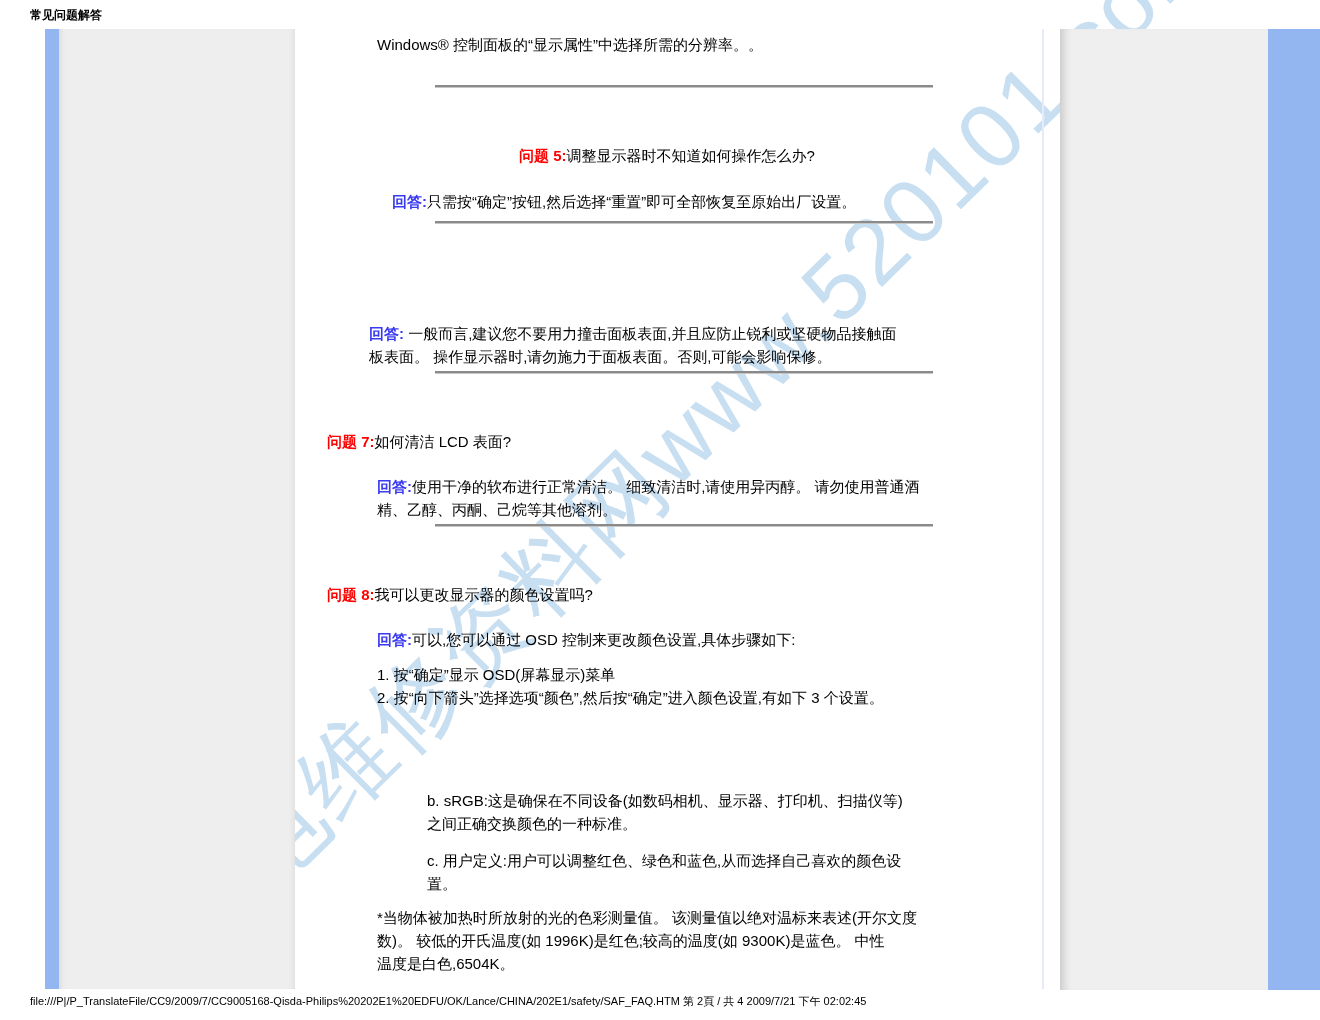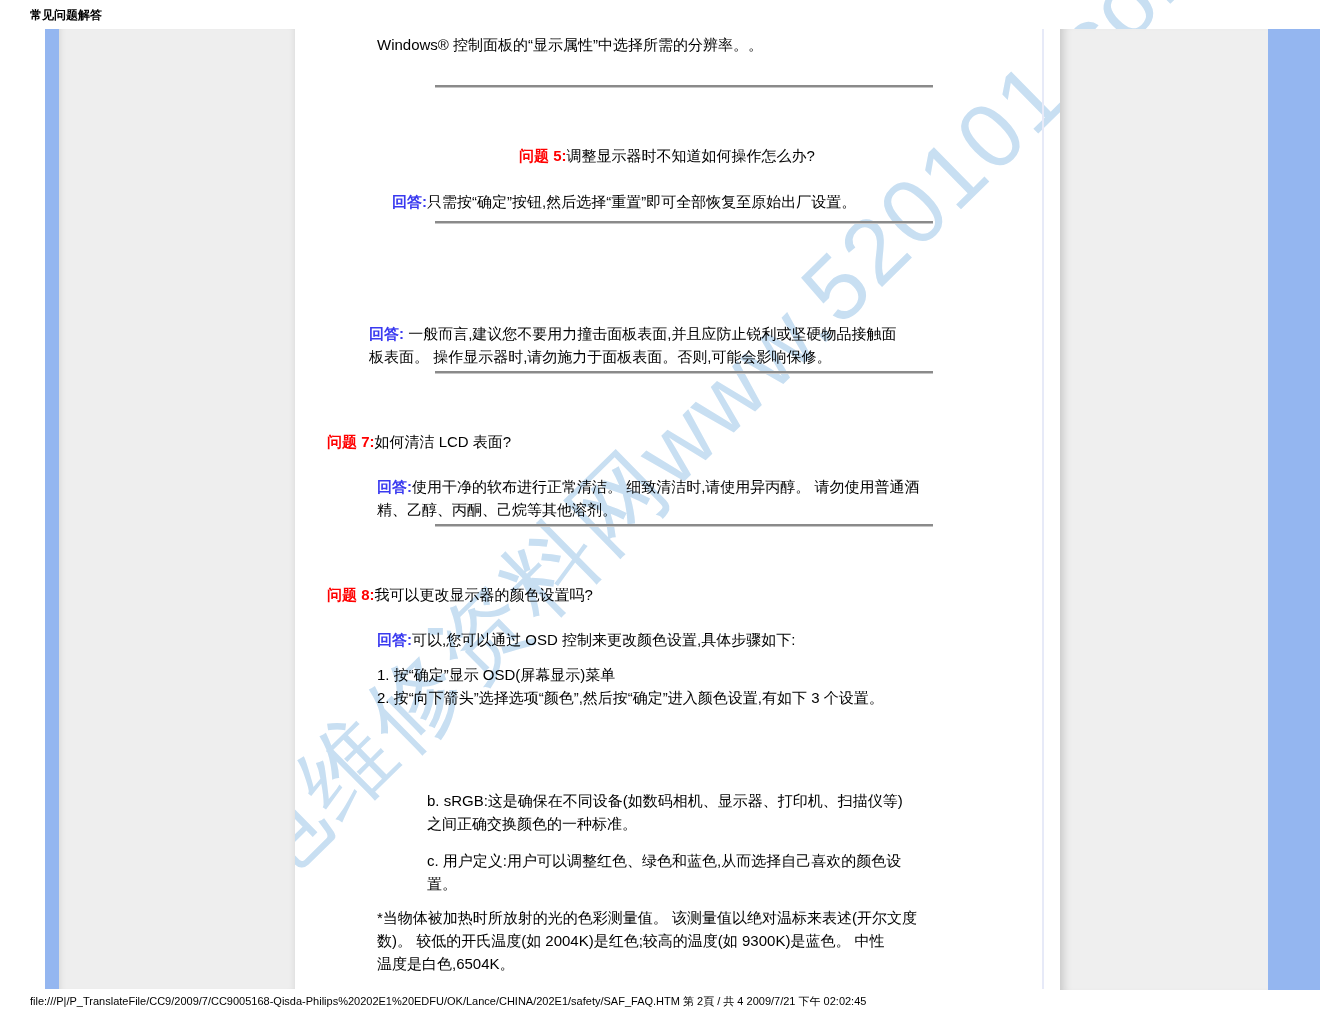--- a/index.html
+++ b/index.html
@@ -121,18 +121,18 @@
 2. 按“向下箭头”选择选项“颜色”,然后按“确定”进入颜色设置,有如下 3 个设置。</div>
 
 
   <div class="para" style="left:427px;top:789px;width:580px;">b. sRGB:这是确保在不同设备(如数码相机、显示器、打印机、扫描仪等)
 之间正确交换颜色的一种标准。</div>
 
   <div class="para" style="left:427px;top:849px;width:580px;">c. 用户定义:用户可以调整红色、绿色和蓝色,从而选择自己喜欢的颜色设
 置。</div>
 
   <div class="para" style="left:377px;top:906px;width:650px;">*当物体被加热时所放射的光的色彩测量值。 该测量值以绝对温标来表述(开尔文度
-数)。 较低的开氏温度(如 2004K)是红色;较高的温度(如 9300K)是蓝色。 中性
+数)。 较低的开氏温度(如 1996K)是红色;较高的温度(如 9300K)是蓝色。 中性
 温度是白色,6504K。</div>
 
 </div>
 
 <div class="statusbar">file:///P|/P_TranslateFile/CC9/2009/7/CC9005168-Qisda-Philips%20202E1%20EDFU/OK/Lance/CHINA/202E1/safety/SAF_FAQ.HTM 第 2頁 / 共 4 2009/7/21 下午 02:02:45</div>
 
 </body></html>

